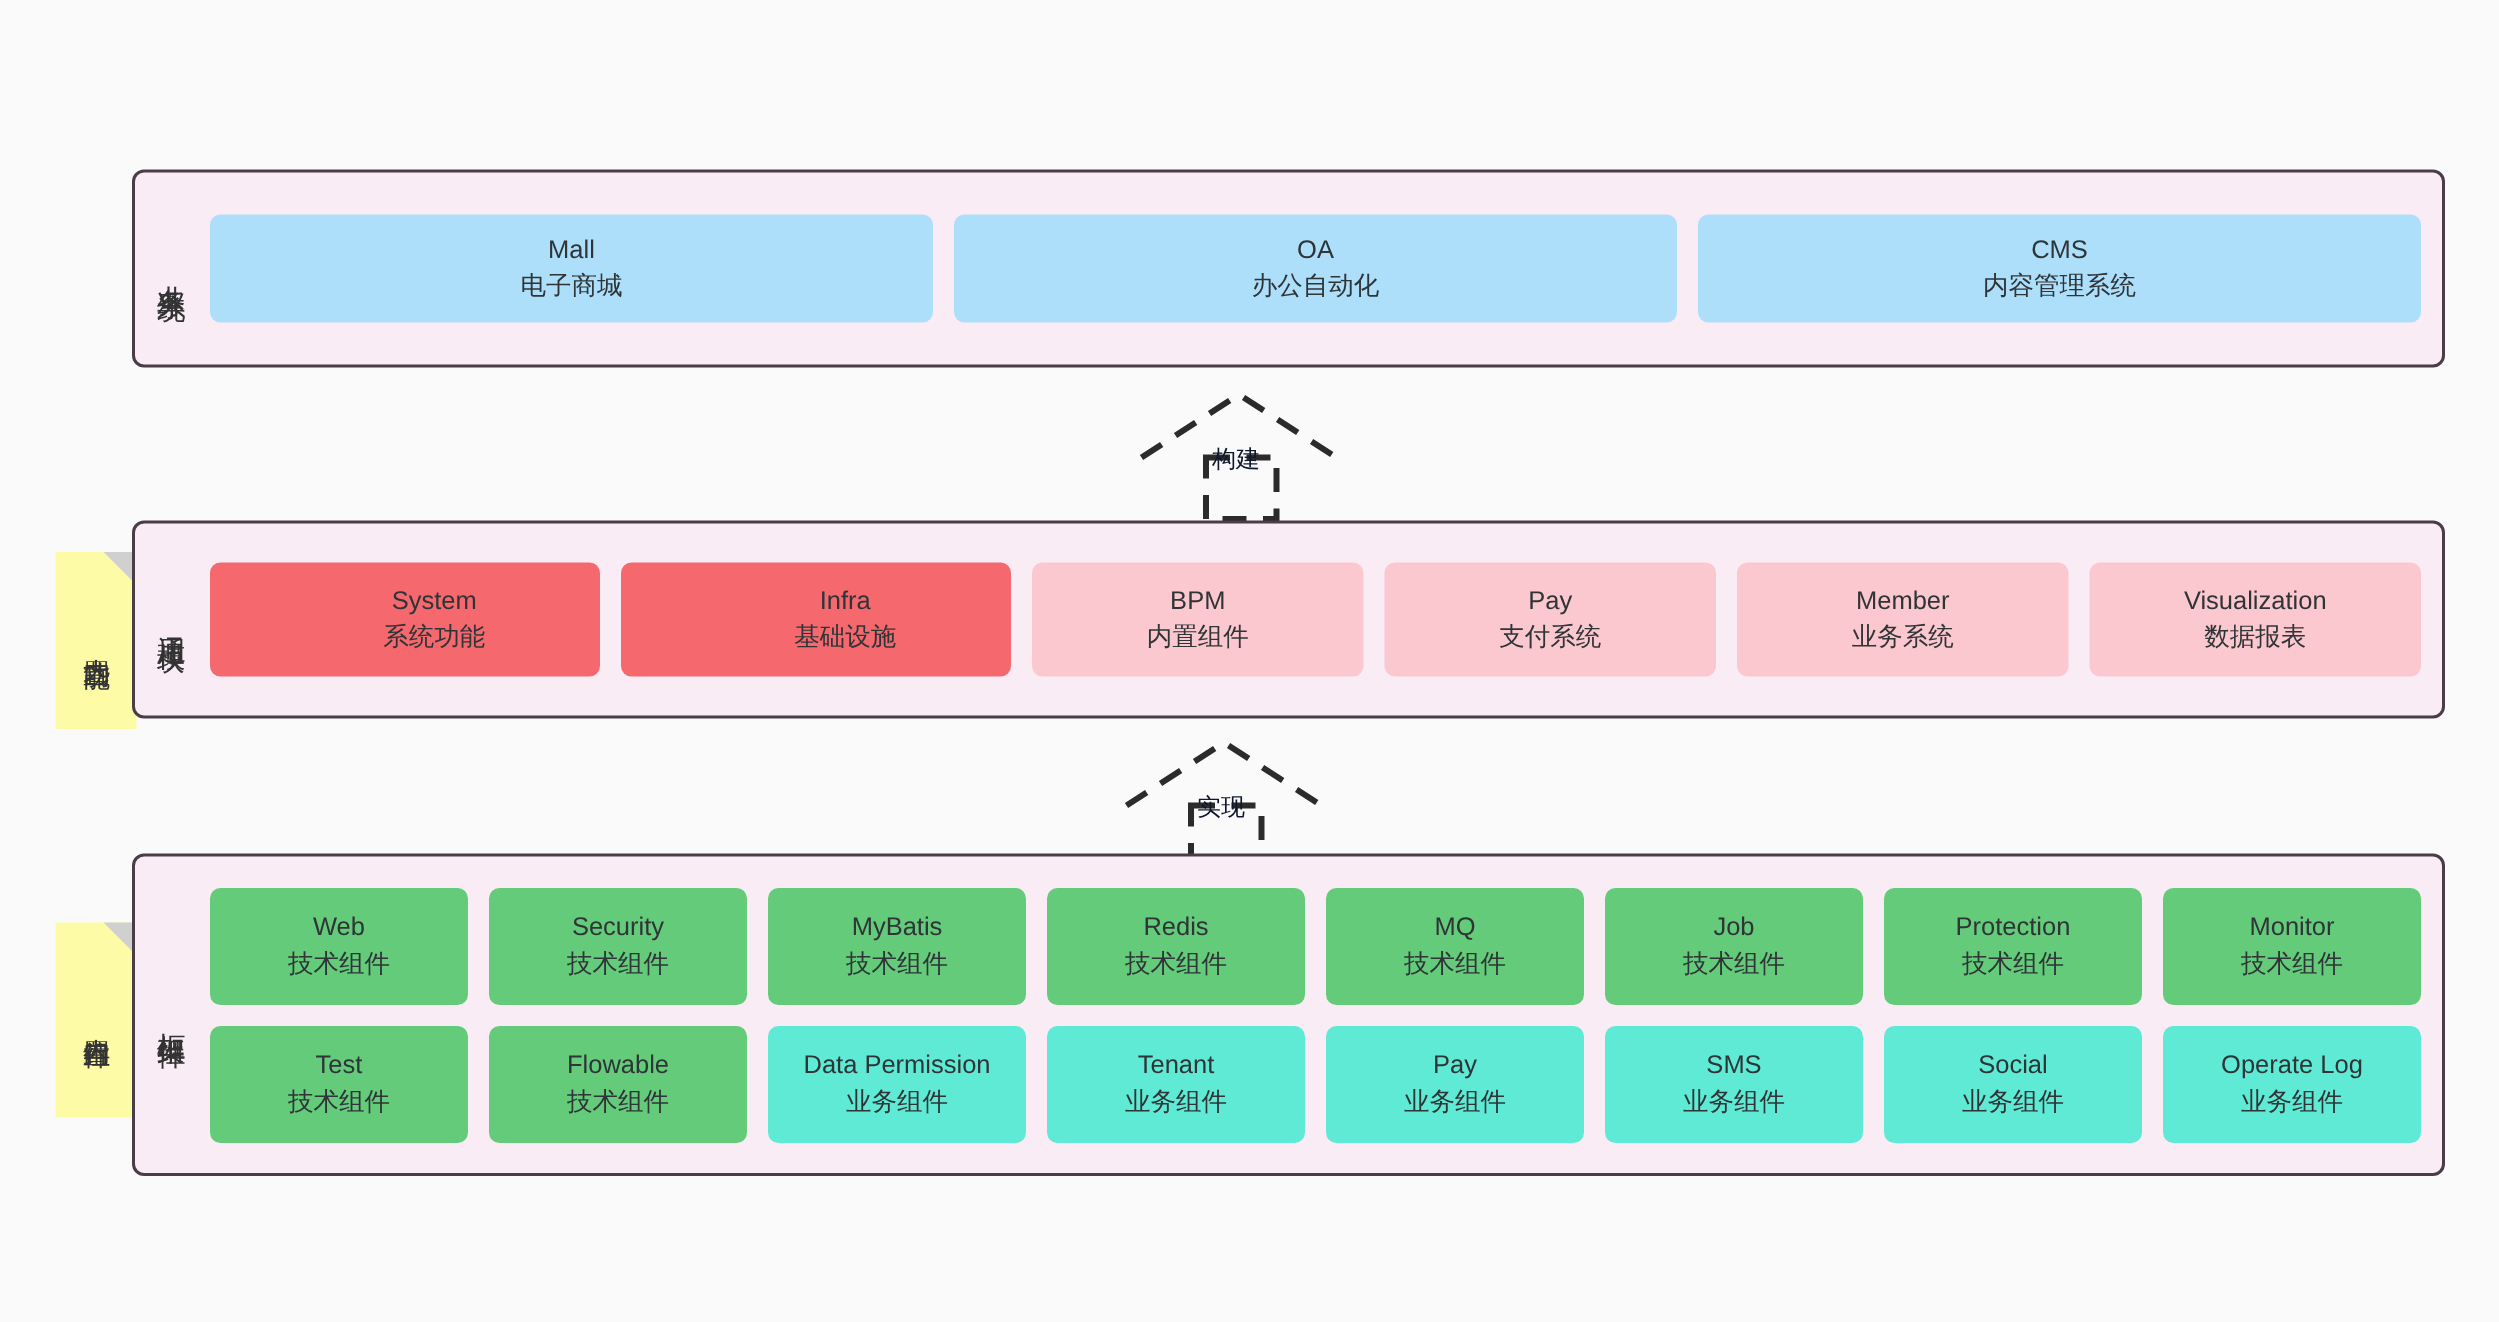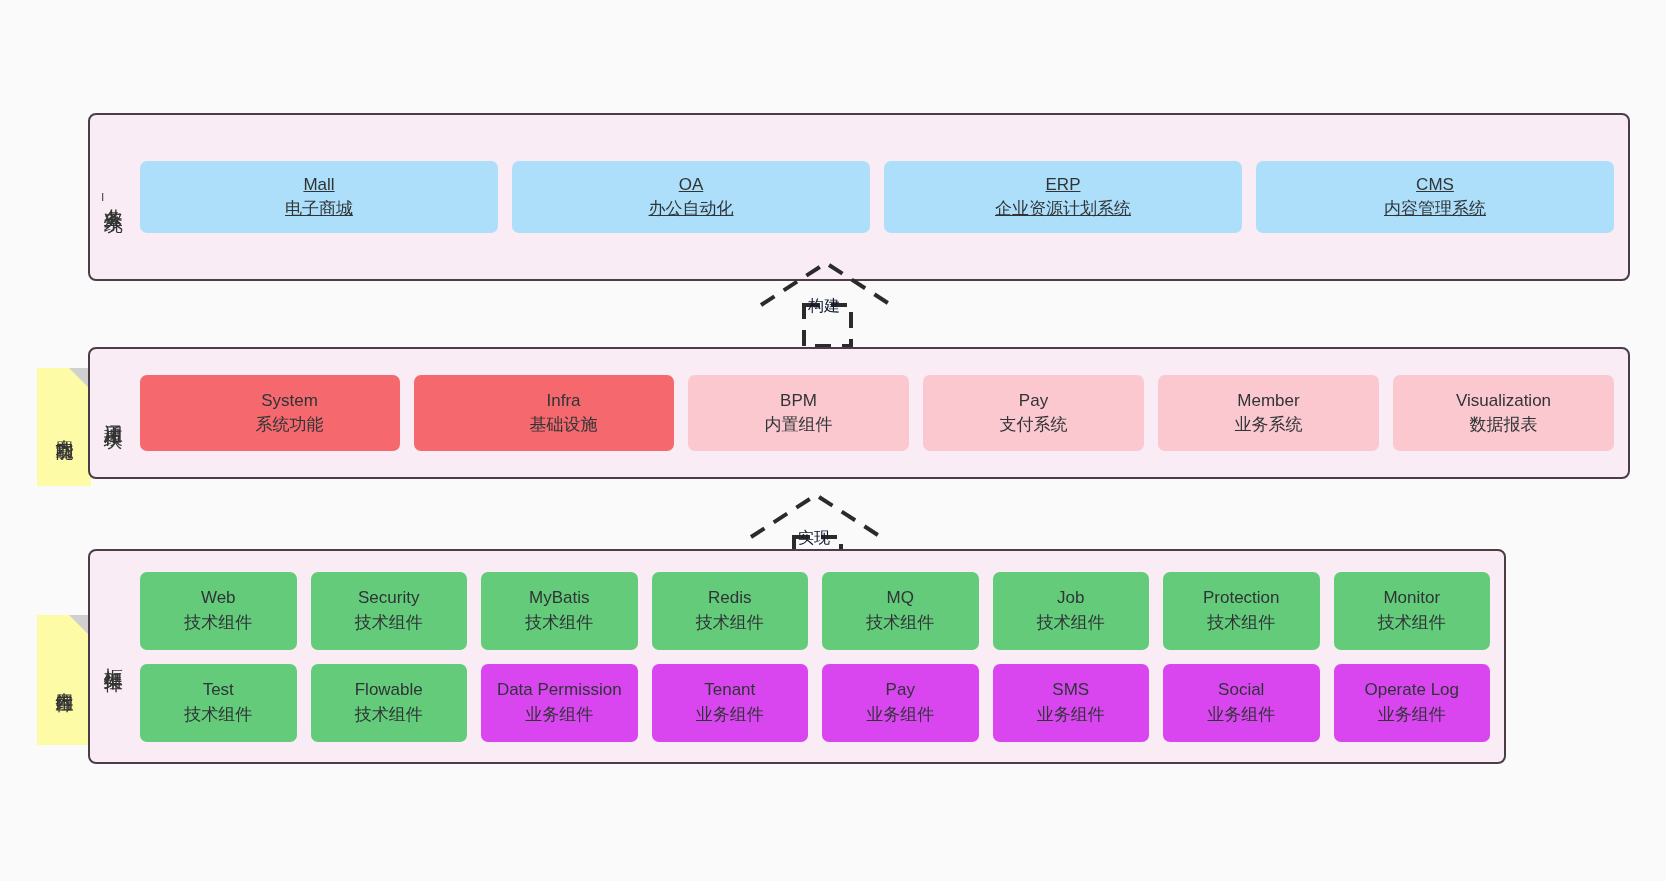--- a/index.html
+++ b/index.html
@@ -74,21 +74,21 @@
     padding:4px 6px;
     min-width:0;
   }
   .node .ln{display:block;white-space:nowrap;}
   .node .ln.wrap{white-space:normal;}
 
   .c-blue{background:#addffb;}
   .c-red{background:#f4686e;padding-left:45px;}
   .c-pink{background:#fbc8cf;}
   .c-green{background:#63cb79;}
-  .c-lgreen{background:#d946ef;}
+  .c-lgreen{background:#5eead4;}
 
   
   .note{
     position:absolute;
     background:#fdfba6;
     box-sizing:border-box;
     display:flex;
     align-items:center;
     justify-content:center;
     font-size:18px;
@@ -117,36 +117,32 @@
     background:transparent;
     white-space:nowrap;
     user-select:none;
   }
 </style>
 </head>
 <body>
 
 <div class="canvas">
 
-  <div class="band" style="left:88px;top:113px;width:1542px;height:168px;text-decoration:underline;">
+  <div class="band" style="left:88px;top:113px;width:1542px;height:132px;">
     <div class="band-title">业务系统</div>
     <div class="band-body">
       <div class="rowwrap">
         <div class="row" style="height:72px;">
           <div class="node c-blue">
             <span class="ln">Mall</span>
             <span class="ln">电子商城</span>
           </div>
           <div class="node c-blue">
             <span class="ln">OA</span>
             <span class="ln">办公自动化</span>
-          </div>
-          <div class="node c-blue">
-            <span class="ln">ERP</span>
-            <span class="ln">企业资源计划系统</span>
           </div>
           <div class="node c-blue">
             <span class="ln">CMS</span>
             <span class="ln">内容管理系统</span>
           </div>
         </div>
       </div>
     </div>
   </div>
 
@@ -203,21 +199,21 @@
       <path d="M 46 47 L 93 47 L 93 88 L 46 88 Z" fill="none" stroke="#2b2b2b" stroke-width="4" stroke-dasharray="16,11" stroke-linecap="butt"></path>
     </svg>
     <span class="arrow-label" style="left:50px;top:38px;">实现</span>
   </div>
 
   <div class="note" style="left:37px;top:615px;width:54px;height:130px;">
     <span class="fold"></span>
     <span>内置组件</span>
   </div>
 
-  <div class="band" style="left:88px;top:549px;width:1418px;height:215px;">
+  <div class="band" style="left:88px;top:569px;width:1542px;height:215px;">
     <div class="band-title">框架组件</div>
     <div class="band-body">
       <div class="rowwrap">
 
         <div class="row" style="height:78px;">
           <div class="node c-green">
             <span class="ln">Web</span>
             <span class="ln">技术组件</span>
           </div>
           <div class="node c-green">

